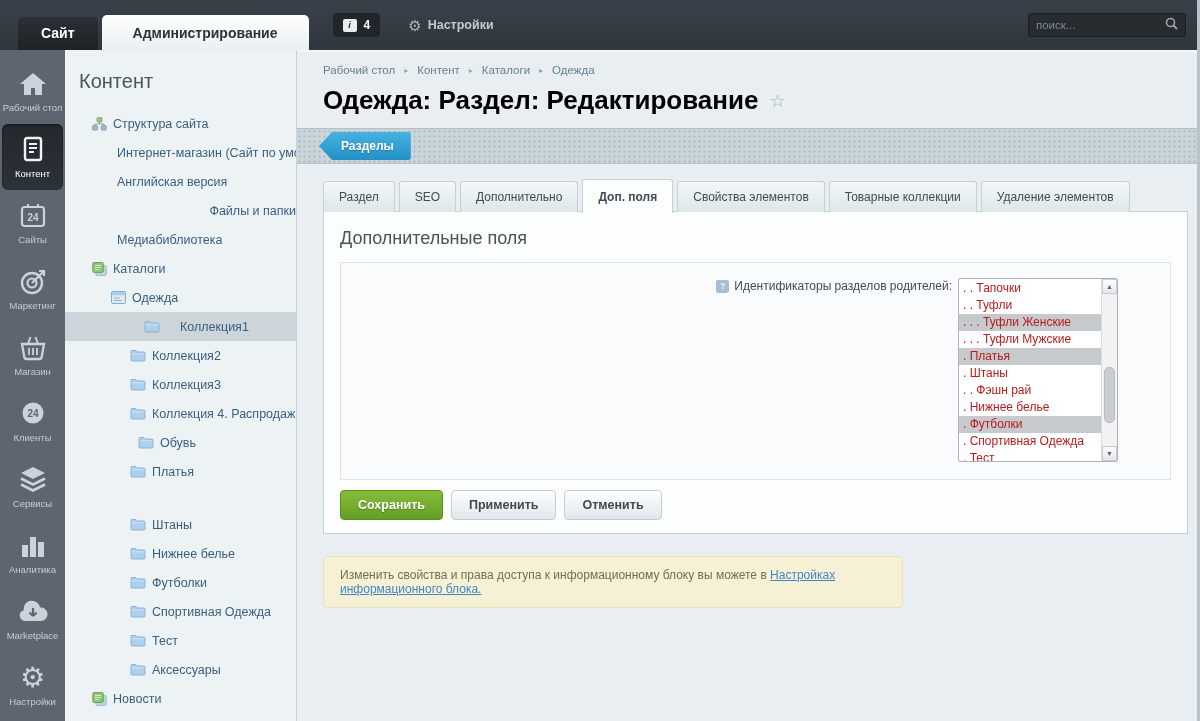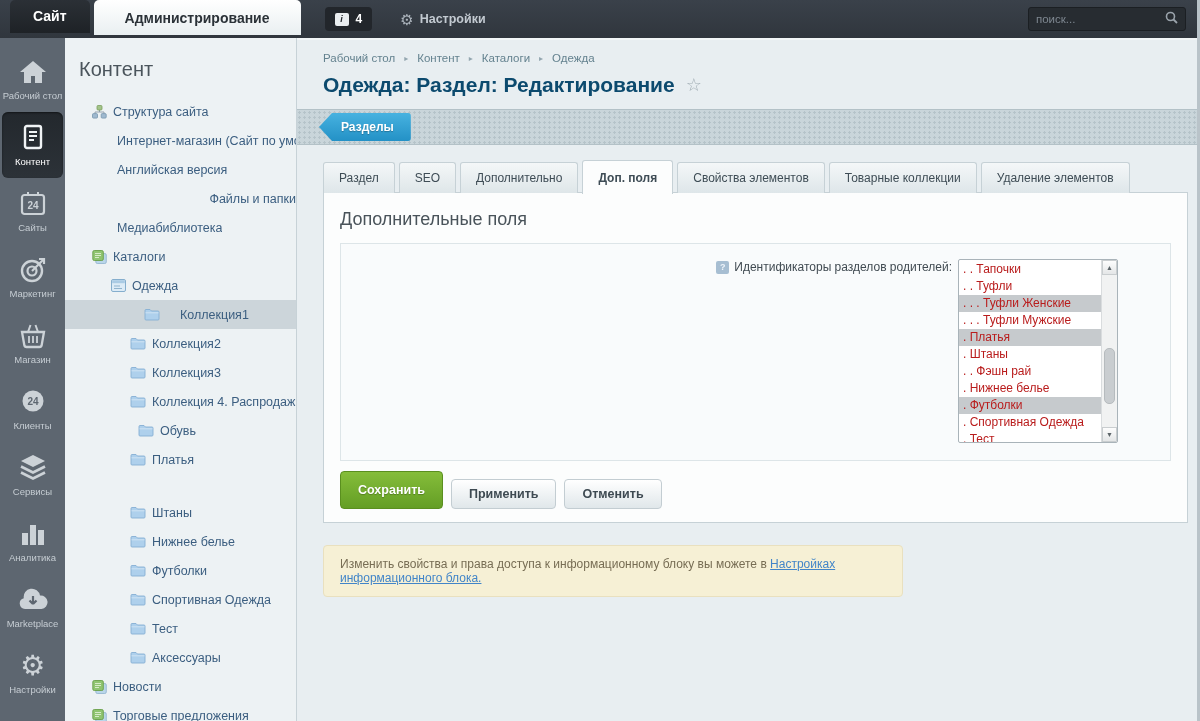--- a/index.html
+++ b/index.html
@@ -1,23 +1,23 @@
 <!DOCTYPE html>
 <html><head>
 <meta charset="utf-8">
 <style>
   * { box-sizing: border-box; margin: 0; padding: 0; }
   html,body { width:1200px; height:721px; overflow:hidden;
     font-family:"Liberation Sans","DejaVu Sans",sans-serif; }
   body { background:#e8eef1; position:relative; }
 
   
-  .topbar { height:38px; background:#363d45;
+  .topbar { height:50px; background:#363d45;
     background-image:linear-gradient(#3a414a,#30363d);
-    display:flex; align-items:flex-start; position:relative; }
+    display:flex; align-items:flex-end; position:relative;padding-left:8px; }
   .site-tab { margin-left:10px; padding:8px 23px 9px; color:#fff; font-size:14px; font-weight:bold;
     background:linear-gradient(#2b3036,#1e2226); border-radius:5px 5px 0 0; cursor:pointer; }
   .admin-tab { margin-left:4px; padding:10px 31px 9px; color:#2b3238; font-size:14px; font-weight:bold;
     background:linear-gradient(#ffffff,#e9eff1); border-radius:5px 5px 0 0; cursor:pointer; }
   .notif-badge { align-self:center; margin-left:24px; background:#22262b; border-radius:4px;
     padding:5px 10px; display:flex; align-items:center; gap:7px; cursor:pointer; }
   .notif-bubble { width:14px; height:13px; background:#e9edef; color:#22262b; border-radius:2px;
     font-size:9px; font-weight:bold; text-align:center; line-height:13px; font-style:italic; }
   .notif-count { color:#fff; font-size:12px; font-weight:bold; }
   .top-settings { align-self:center; margin-left:28px; display:flex; align-items:center; gap:6px;
@@ -60,21 +60,21 @@
   .tree-label { font-size:12.5px; color:#3b5e80; overflow:hidden; text-overflow:clip; }
 
   
   .content { flex:1; position:relative; background:#e8eef1; overflow:hidden;
     border-top:2px solid #f2f6f7; }
   .breadcrumb { padding:12px 0 0 26px; display:flex; align-items:center; gap:9px;
     font-size:11.5px; color:#64828f; }
   .crumb { cursor:pointer; }
   .crumb-sep { font-size:8px; color:#93a6af; }
   .title-row { padding:9px 0 0 26px; display:flex; align-items:center; gap:11px; }
-  .page-title { font-size:21px; font-weight:bold; color:#0c4a6e; }
+  .page-title { font-size:26px; font-weight:bold; color:#000000; }
   .fav-star { font-size:18px; color:#a2aeb5; cursor:pointer; }
 
   .toolbar-band { margin-top:12px; height:36px;
     background-color:#c9d5da;
     background-image:radial-gradient(#b5c3c9 1px, transparent 1.2px);
     background-size:5px 5px;
     border-top:1px solid #b3c1c7; border-bottom:1px solid #b3c1c7;
     display:flex; align-items:center; padding-left:22px; }
   .back-btn { position:relative; background:linear-gradient(#47b2e0,#2391c6);
     color:#fff; font-size:12px; font-weight:bold; padding:7px 17px 7px 22px;
@@ -112,21 +112,21 @@
     border:1px solid #c9cdcf; color:#5c6468; font-size:7px; text-align:center; line-height:14px; cursor:pointer; }
   .sb-up { top:0; } .sb-down { bottom:0; }
   .sb-thumb { position:absolute; left:2px; width:11px; top:88px; height:56px;
     background:#c9cdd0; border:1px solid #b6bbbe; border-radius:5px; cursor:grab; }
 
   .btn-row { display:flex; gap:8px; margin:10px 16px 0; }
   .btn { font-size:12.5px; font-weight:bold; padding:7px 17px; border-radius:4px; cursor:pointer;
     font-family:inherit; }
   .btn-save { background:linear-gradient(#85bd3a,#649e25); border:1px solid #5a8f1f; color:#fff;
     text-shadow:0 1px 1px rgba(0,0,0,.25); }
-  .btn-plain { background:linear-gradient(#ffffff,#e0e7ea); border:1px solid #c3cdd2; color:#3e4a52;margin-top:8px; }
+  .btn-plain { background:linear-gradient(#ffffff,#e0e7ea); border:1px solid #c3cdd2; color:#3e4a52; }
 
   .note-box { margin:22px 0 0 26px; width:580px; background:#f6f0d5; border:1px solid #e9e0bf;
     border-radius:4px; padding:11px 16px; font-size:12px; color:#776d54; }
   .note-box a { color:#4285c8; text-decoration:underline; cursor:pointer; }
 
   .win-scroll { position:absolute; top:0; right:0; width:3px; height:721px; background:#b9c3c9; }
 </style>
 </head>
 <body>
 

